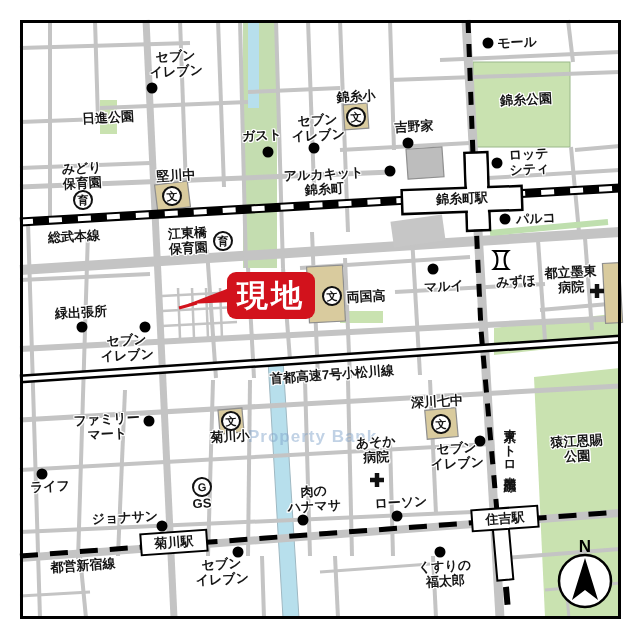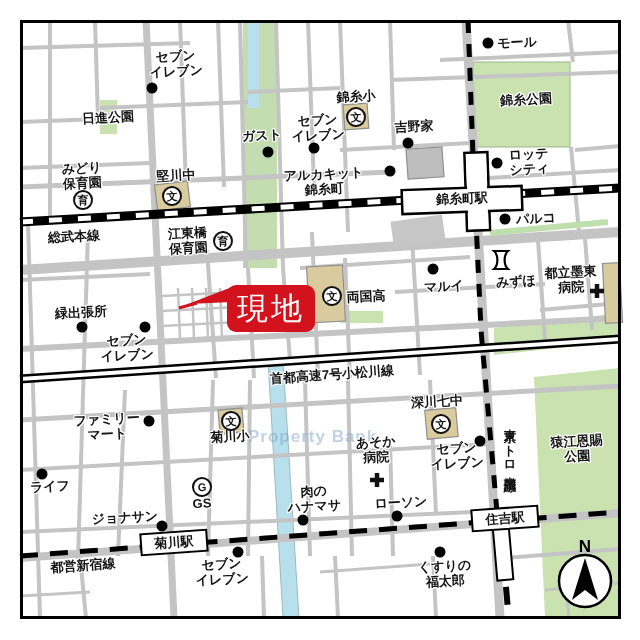--- a/index.html
+++ b/index.html
@@ -16,23 +16,23 @@
   .vtext{writing-mode:vertical-rl;transform:translate(-50%,-50%);white-space:normal;
          letter-spacing:1px;font-size:12.5px;}
   .icn{position:absolute;transform:translate(-50%,-50%) rotate(-3deg);width:16px;height:16px;
        border:2px solid #111;border-radius:50%;background:#fff;display:flex;
        align-items:center;justify-content:center;font-weight:bold;font-size:11px;
        color:#111;z-index:4;line-height:1;}
   .cross{position:absolute;transform:translate(-50%,-50%);width:14px;height:14px;
          background:#111;z-index:4;
          clip-path:polygon(34% 0,66% 0,66% 34%,100% 34%,100% 66%,66% 66%,66% 100%,34% 100%,34% 66%,0 66%,0 34%,34% 34%);}
   .bank{position:absolute;transform:translate(-50%,-50%);z-index:4;}
-  #balloon{position:absolute;left:227px;top:285px;width:88px;height:47px;background:#d2121c;
+  #balloon{position:absolute;left:227px;top:272px;width:88px;height:47px;background:#d2121c;
            border-radius:9px;display:flex;align-items:center;justify-content:center;z-index:5;
-           color:#fff;font-weight:normal;font-size:31px;letter-spacing:3px;line-height:1;}
+           color:#fff;font-weight:bold;font-size:31px;letter-spacing:3px;line-height:1;}
   #wm{position:absolute;left:248px;top:427px;font-weight:bold;font-size:17px;
       letter-spacing:1px;color:rgba(125,160,200,0.48);z-index:3;white-space:nowrap;}
   .north{position:absolute;transform:translate(-50%,-50%);font-weight:bold;font-size:17px;
          color:#000;z-index:4;}
 </style>
 </head>
 <body>
 
 <div id="stage">
 

